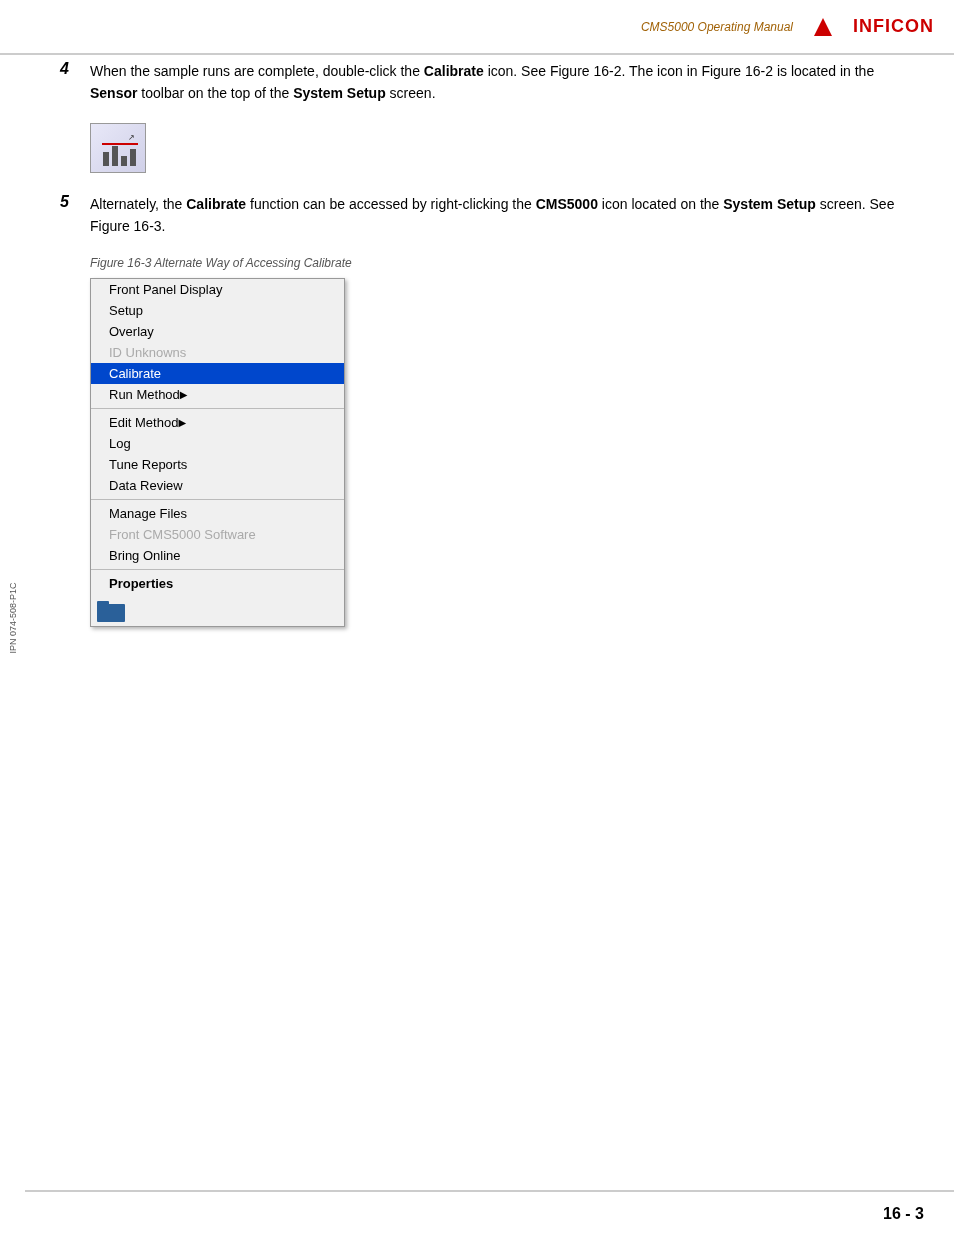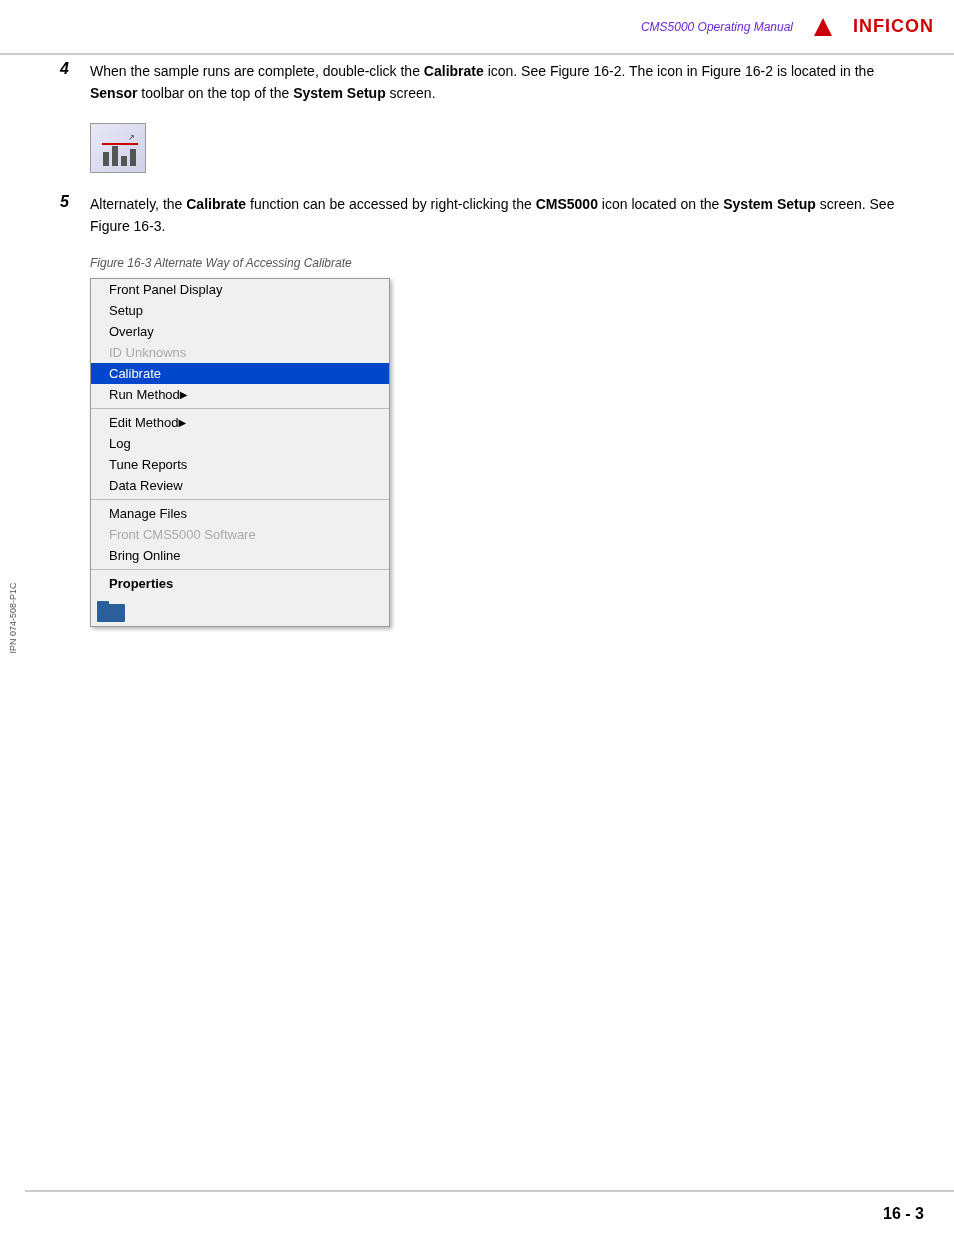--- a/index.html
+++ b/index.html
@@ -20,21 +20,21 @@
       top: 0; left: 0; right: 0;
       height: 55px;
       border-bottom: 2px solid #ccc;
       display: flex;
       align-items: center;
       justify-content: flex-end;
       padding: 0 20px;
     }
     .header-text {
       font-size: 12px;
-      color: #6d28d9;
+      color: #a16207;
       margin-right: 20px;
       font-style: italic;
     }
     .logo {
       display: flex;
       align-items: center;
       gap: 20px;
     }
     .logo-text {
       font-size: 18px;
@@ -125,21 +125,21 @@
     .calibrate-icon-inner {
       width: 36px;
       height: 36px;
       position: relative;
     }
 
     
     .context-menu-container {
       margin-left: 30px;
       margin-top: 8px;
-      width: 300px;
+      width: 255px;
       border: 1px solid #999;
       background: #f0f0f0;
       font-size: 13px;
       box-shadow: 2px 2px 4px rgba(0,0,0,0.3);
     }
     .menu-item {
       padding: 3px 18px;
       color: #000;
       cursor: default;
       white-space: nowrap;

